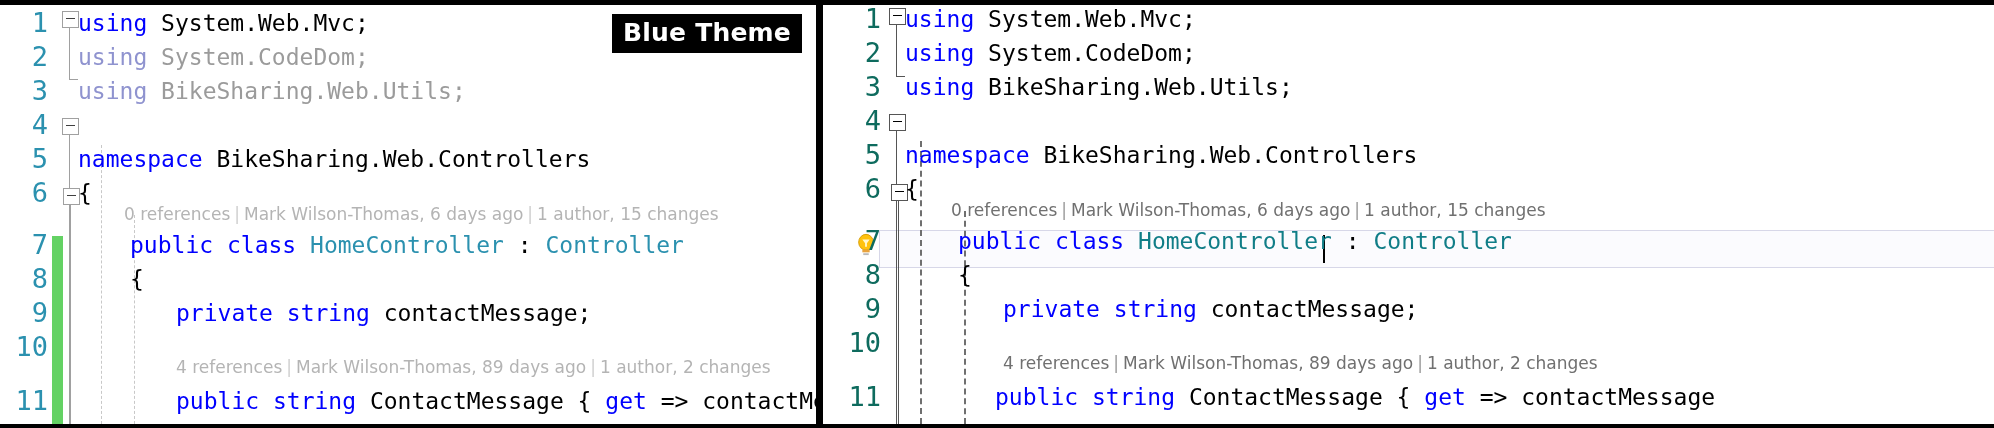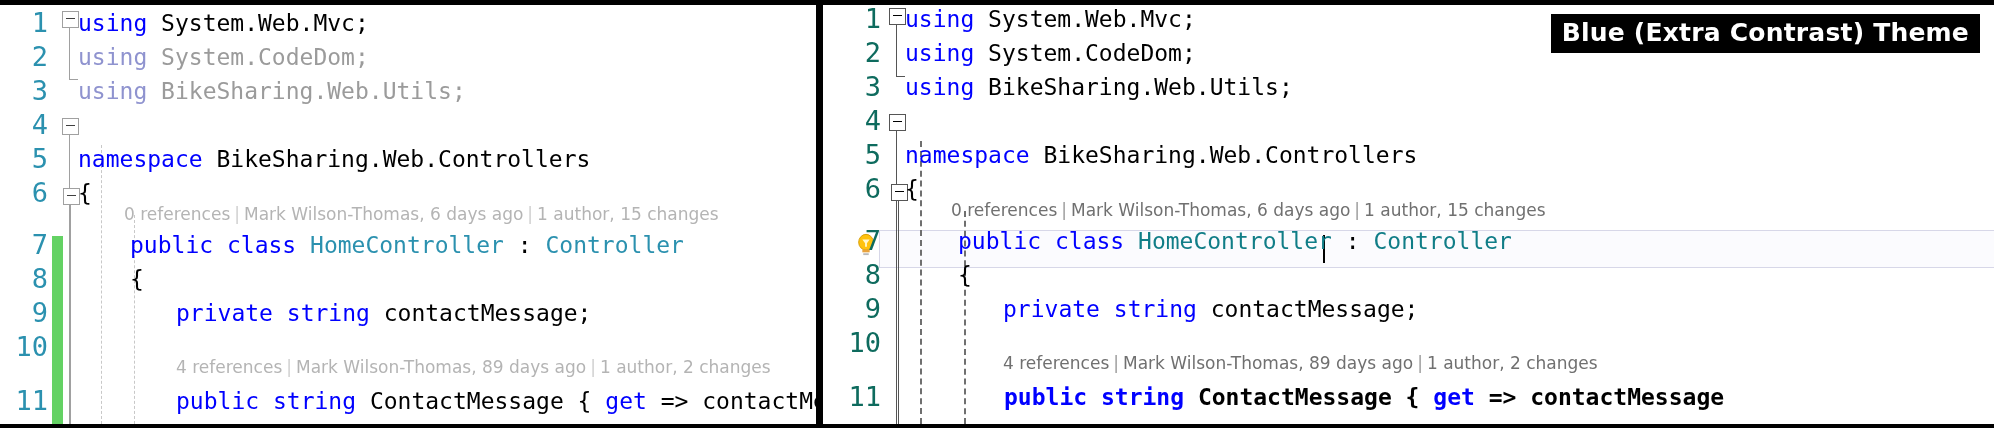--- a/index.html
+++ b/index.html
@@ -75,20 +75,21 @@
 <body>
 
 <div class="stage">
 
   <div class="rule-top"></div>
   <div class="rule-bottom"></div>
   <div class="divider"></div>
 
   <div class="pane pane-left">
 
+    <div class="badge badge-left">Blue Theme</div>
 
     <div class="changebar" style="left:52px;top:231px;height:188px;"></div>
 
     <div class="collapse" style="left:62px;top:6px;"></div>
     <div class="vline" style="left:69px;top:22px;height:53px;"></div>
 
     <div class="collapse" style="left:62px;top:113px;"></div>
     <div class="vline-plain" style="left:69px;top:129px;height:290px;"></div>
 
     <div class="collapse" style="left:63px;top:183px;"></div>
@@ -150,21 +151,20 @@
 
       <div class="row" style="top:378px;">
         <div class="gutter ln">11</div>
         <div class="code" style="left:176px;"><span class="kw">public </span><span class="kw">string </span><span>ContactMessage { </span><span class="kw">get </span><span>=&gt; contactMessage</span></div>
       </div>
     </div>
   </div>
 
   <div class="pane pane-right">
 
-    <div class="badge badge-right">Blue (Extra Contrast) Theme</div>
 
     <div class="curline" style="left:56px;top:225px;width:1115px;height:36px;"></div>
     <div class="caret" style="left:500px;top:230px;height:28px;"></div>
 
     <div class="collapse collapse-hc" style="left:66px;top:3px;"></div>
     <div class="vline vline-hc" style="left:73px;top:19px;height:53px;"></div>
 
     <div class="collapse collapse-hc" style="left:66px;top:109px;"></div>
     <div class="vline-plain-hc" style="left:73px;top:125px;height:294px;"></div>
 
@@ -227,17 +227,17 @@
         <div class="gutter-r ln-hc">10</div>
         <div class="code" style="left:180px;"></div>
       </div>
 
       <div class="codelens" style="left:180px;top:348px;">
         <span class="cl-hc">4 references</span><span class="cl-sep-hc">|</span><span class="cl-hc">Mark Wilson-Thomas, 89 days ago</span><span class="cl-sep-hc">|</span><span class="cl-hc">1 author, 2 changes</span>
       </div>
 
       <div class="row" style="top:374px;">
         <div class="gutter-r ln-hc">11</div>
-        <div class="code" style="left:181px;font-weight:bold;"><span class="kw">public </span><span class="kw">string </span><span>ContactMessage { </span><span class="kw">get </span><span>=&gt; contactMessage</span></div>
+        <div class="code" style="left:172px;"><span class="kw">public </span><span class="kw">string </span><span>ContactMessage { </span><span class="kw">get </span><span>=&gt; contactMessage</span></div>
       </div>
     </div>
   </div>
 </div>
 
 </body></html>

